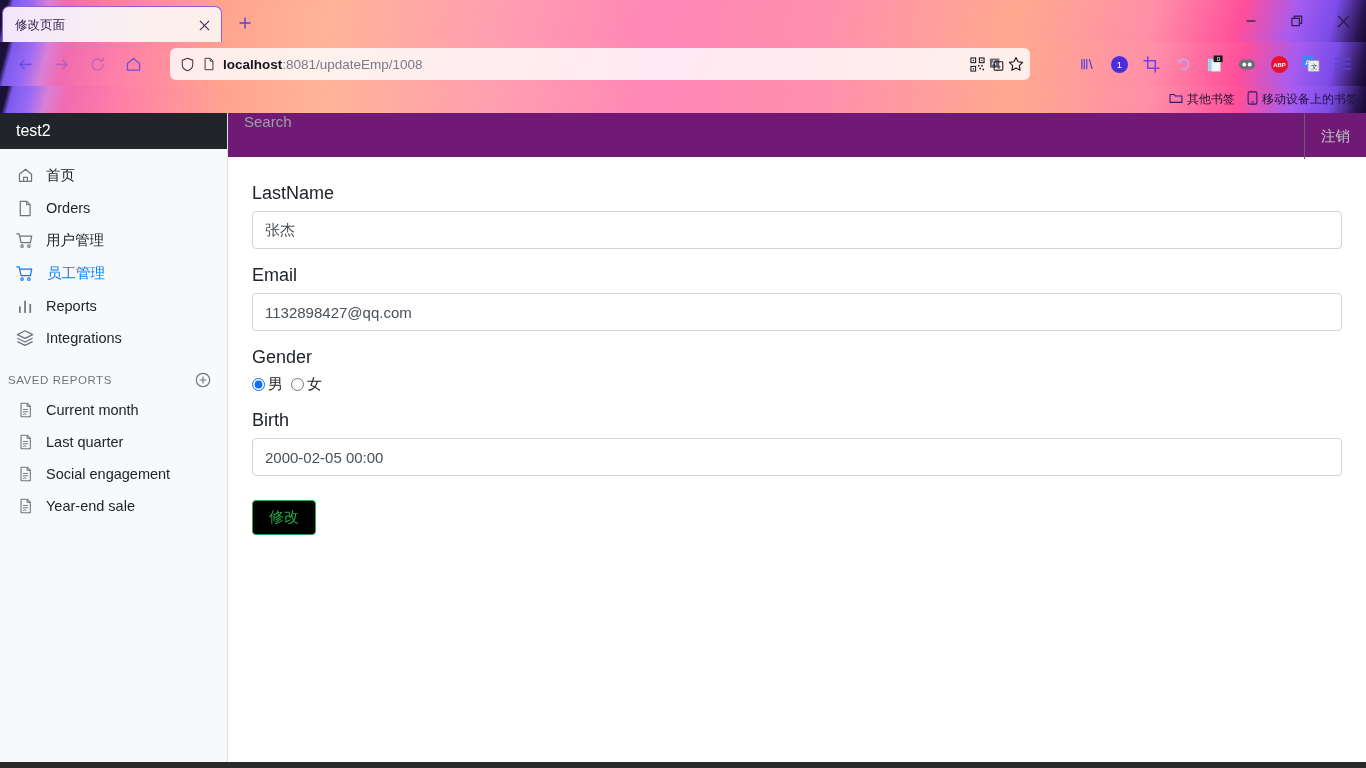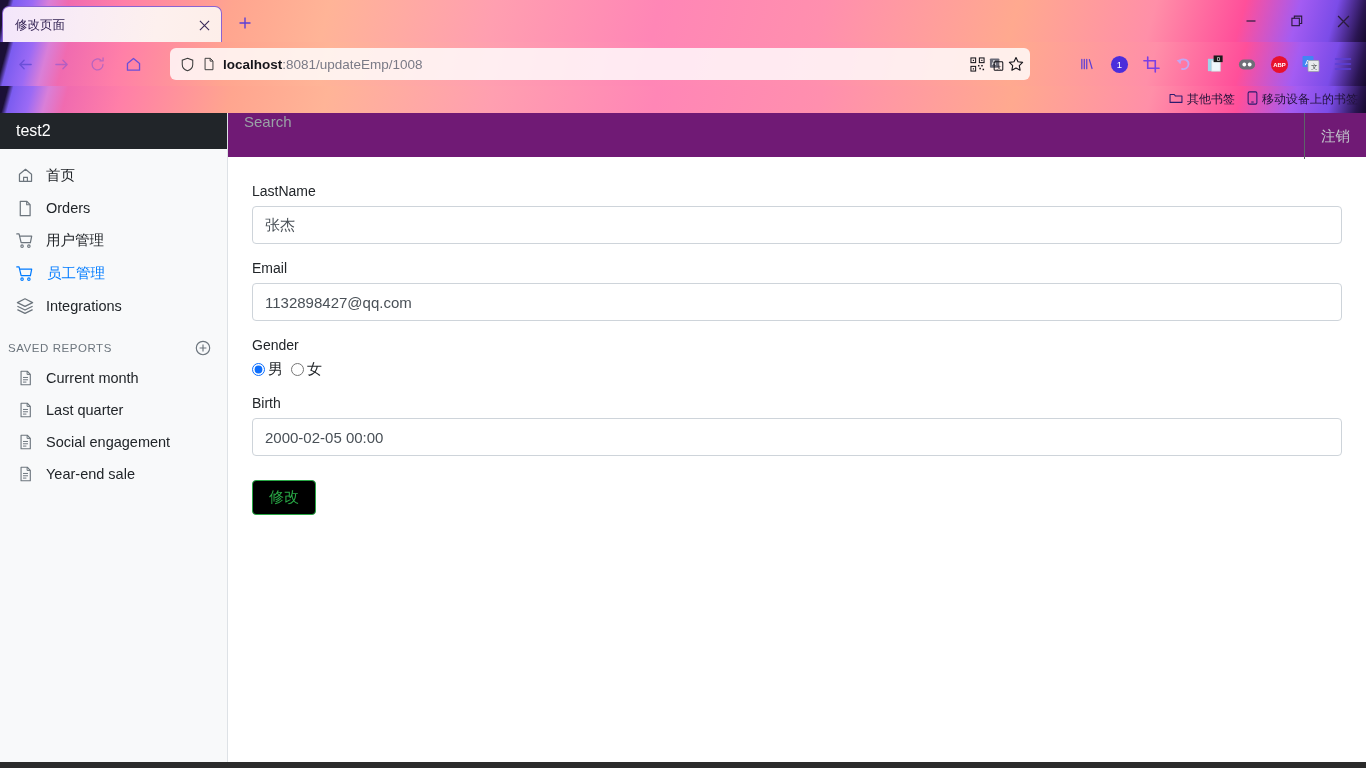--- a/index.html
+++ b/index.html
@@ -158,21 +158,21 @@
   }
   #search-input::placeholder { color: #9aa1a6; }
   #logout-wrap {
     border-left: 1px solid #5d6469; height: 46px; display: flex; align-items: center;
     padding: 0 16px;
   }
   #logout { color: #c3c9cd; font-size: 14.5px; text-decoration: none; }
 
   #form-area { flex: 1; padding: 26px 24px 0 24px; overflow: auto; }
   .fgroup { margin-bottom: 16px; }
-  .flabel { font-size: 14px; color: #212529; display: block; margin-bottom: 7px; }
+  .flabel { font-size: 18px; color: #212529; display: block; margin-bottom: 7px; }
   .fctrl {
     width: 100%; height: 38px; border: 1px solid #ced4da; border-radius: 4px;
     padding: 0 12px; font-size: 15px; color: #495057; background: #fff;
     font-family: "Liberation Sans", sans-serif; outline: none;
   }
   select.fctrl {
     appearance: none; -webkit-appearance: none;
     background-image:
       linear-gradient(45deg, transparent 50%, #495057 50%),
       linear-gradient(135deg, #495057 50%, transparent 50%);
@@ -423,20 +423,28 @@
             <svg width="18" height="17" viewBox="0 0 19 18">
                 <path d="M0.8 2 H3.2 L5.4 11.2 H15" stroke="currentColor" stroke-width="1.3" fill="none" stroke-linecap="round" stroke-linejoin="round"></path>
                 <path d="M4.6 4.4 H16.6 L15.2 11.2" stroke="currentColor" stroke-width="1.3" fill="none" stroke-linecap="round" stroke-linejoin="round"></path>
                 <circle cx="6.4" cy="15" r="1.3" stroke="currentColor" stroke-width="1.2" fill="none"></circle>
                 <circle cx="13.6" cy="15" r="1.3" stroke="currentColor" stroke-width="1.2" fill="none"></circle>
               </svg>
           </span>
           <span>员工管理</span>
         </div>
 
+        <div class="nav-item">
+          <span class="ic">
+            <svg width="17" height="17" viewBox="0 0 18 18">
+                <path d="M3 15 V9.5 M8.5 15 V3.5 M14 15 V7" stroke="currentColor" stroke-width="1.8" stroke-linecap="round"></path>
+              </svg>
+          </span>
+          <span>Reports</span>
+        </div>
 
         <div class="nav-item">
           <span class="ic">
             <svg width="18" height="18" viewBox="0 0 18 18">
                 <path d="M9 1.8 L16.6 5.6 L9 9.4 L1.4 5.6 Z" stroke="currentColor" stroke-width="1.25" fill="none" stroke-linejoin="round"></path>
                 <path d="M1.4 9.2 L9 13 L16.6 9.2" stroke="currentColor" stroke-width="1.25" fill="none" stroke-linejoin="round"></path>
                 <path d="M1.4 12.6 L9 16.4 L16.6 12.6" stroke="currentColor" stroke-width="1.25" fill="none" stroke-linejoin="round"></path>
               </svg>
           </span>
           <span>Integrations</span>

